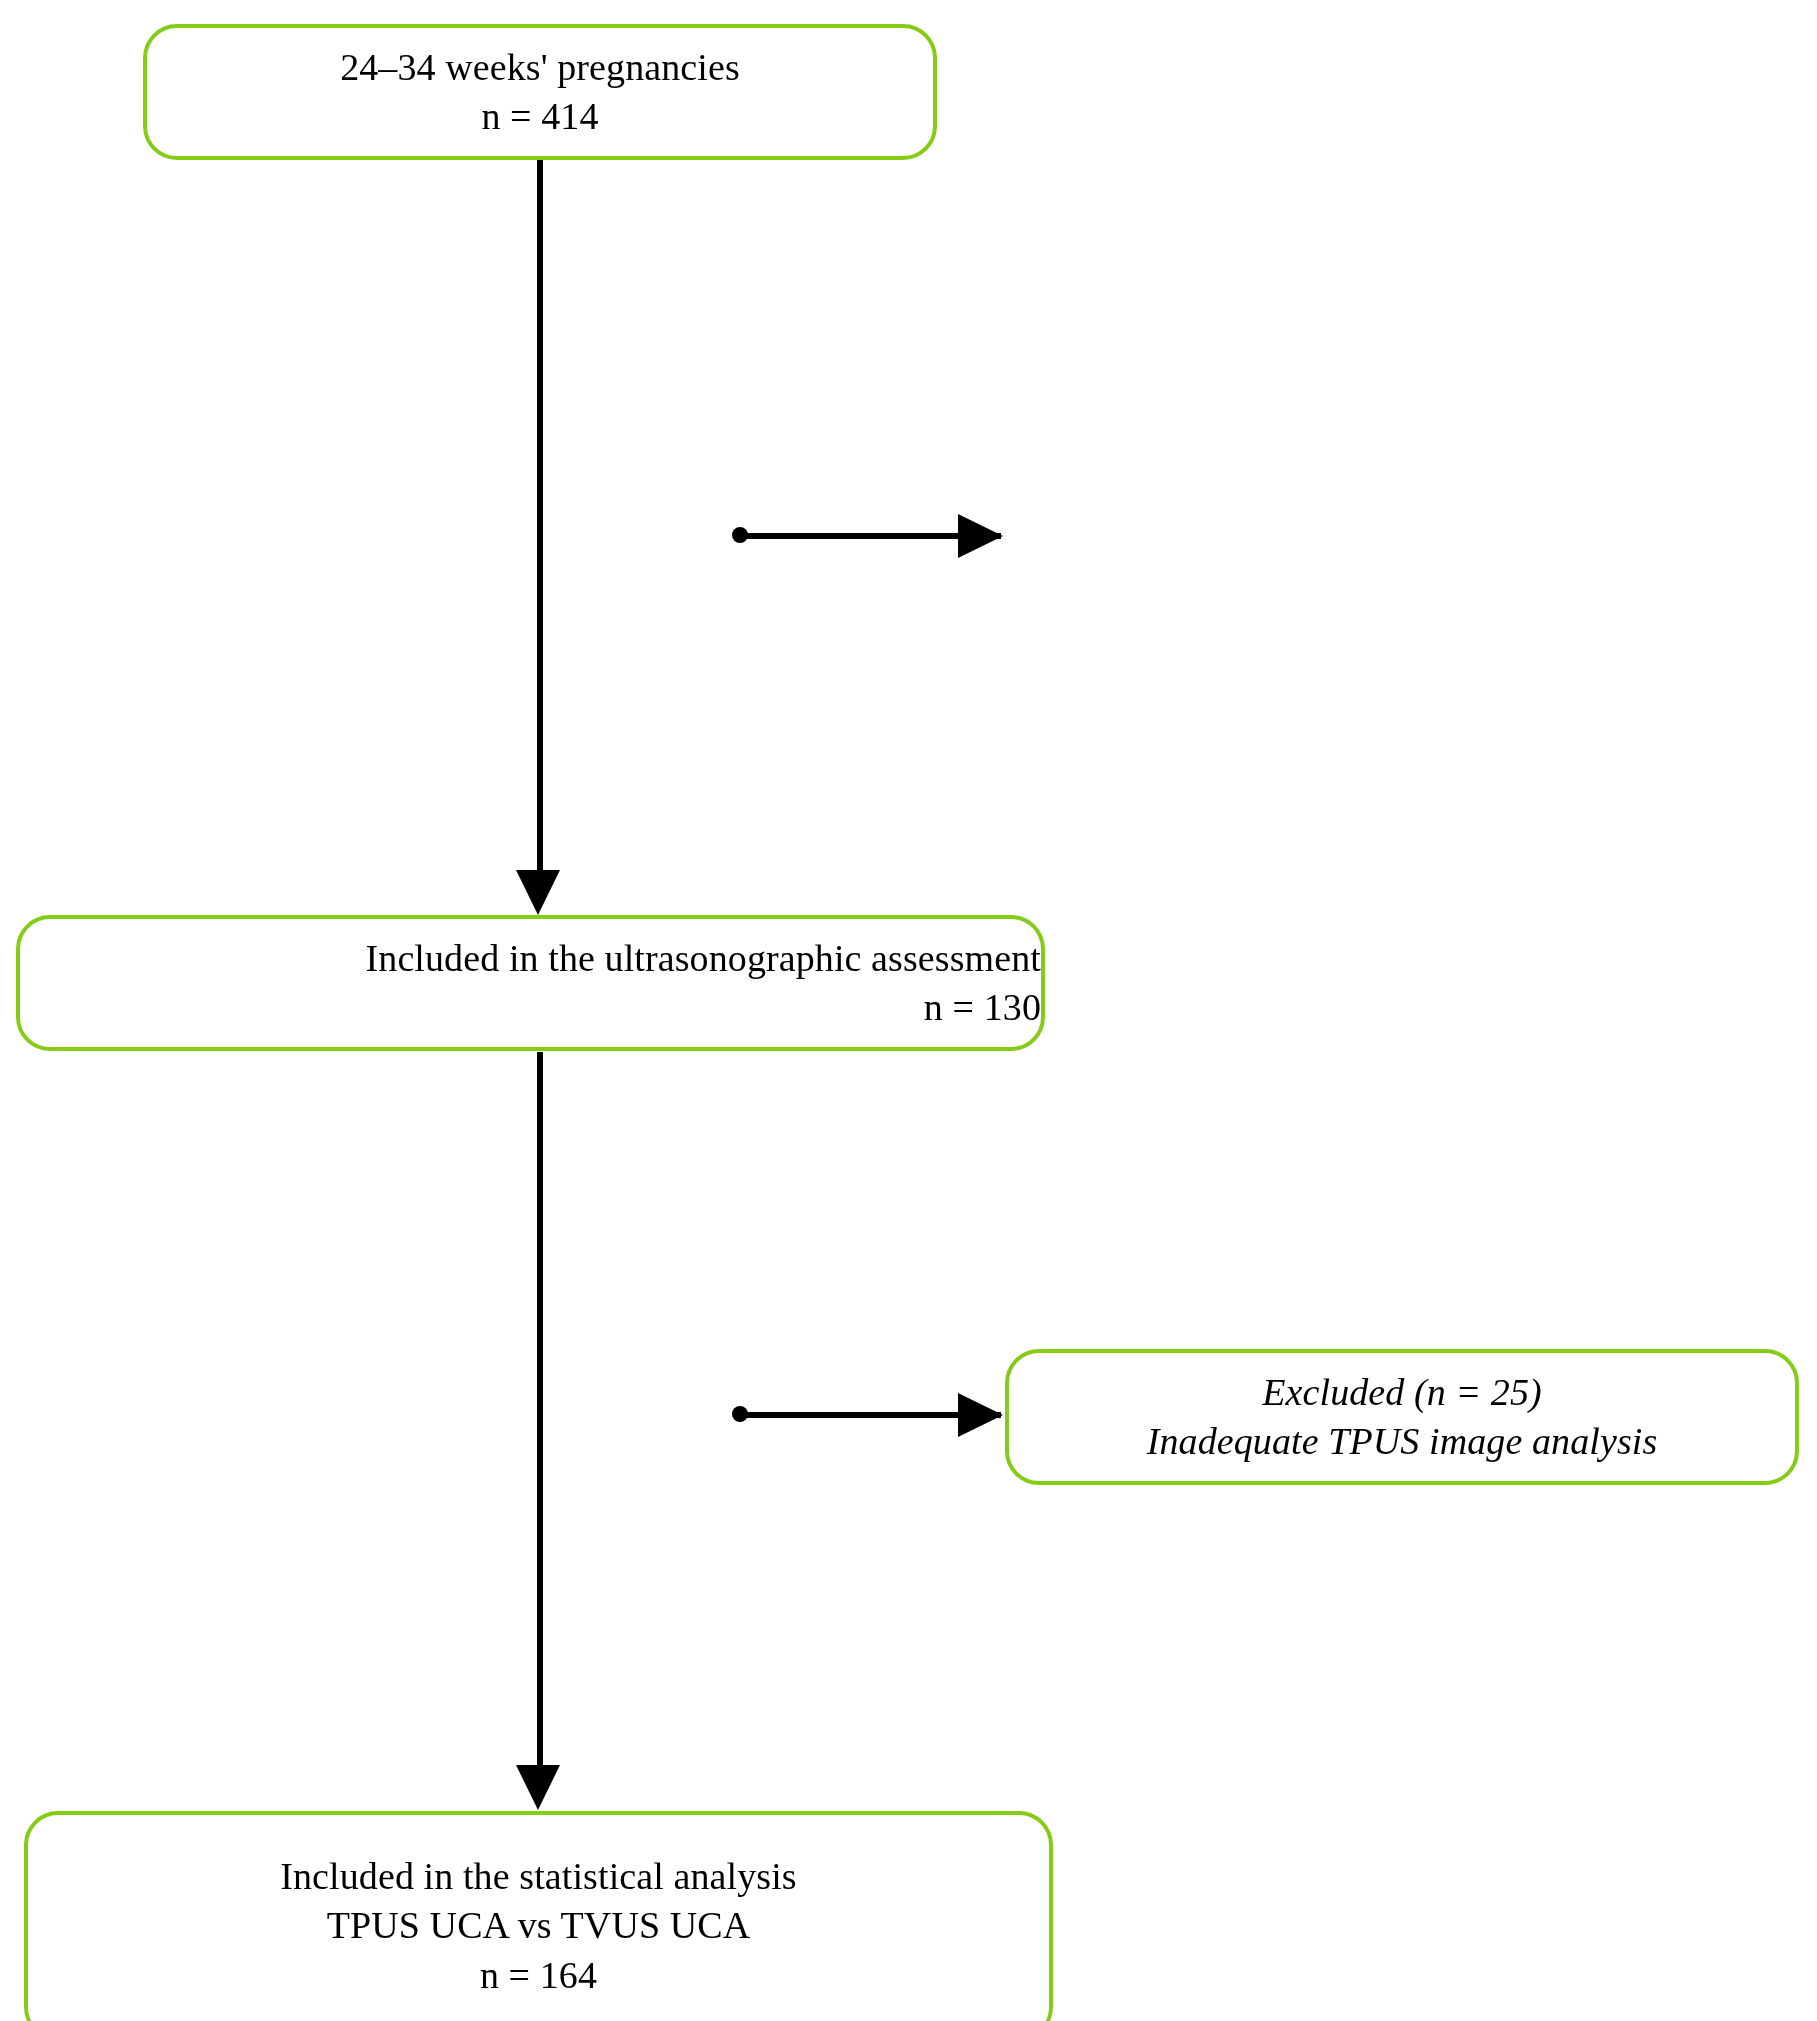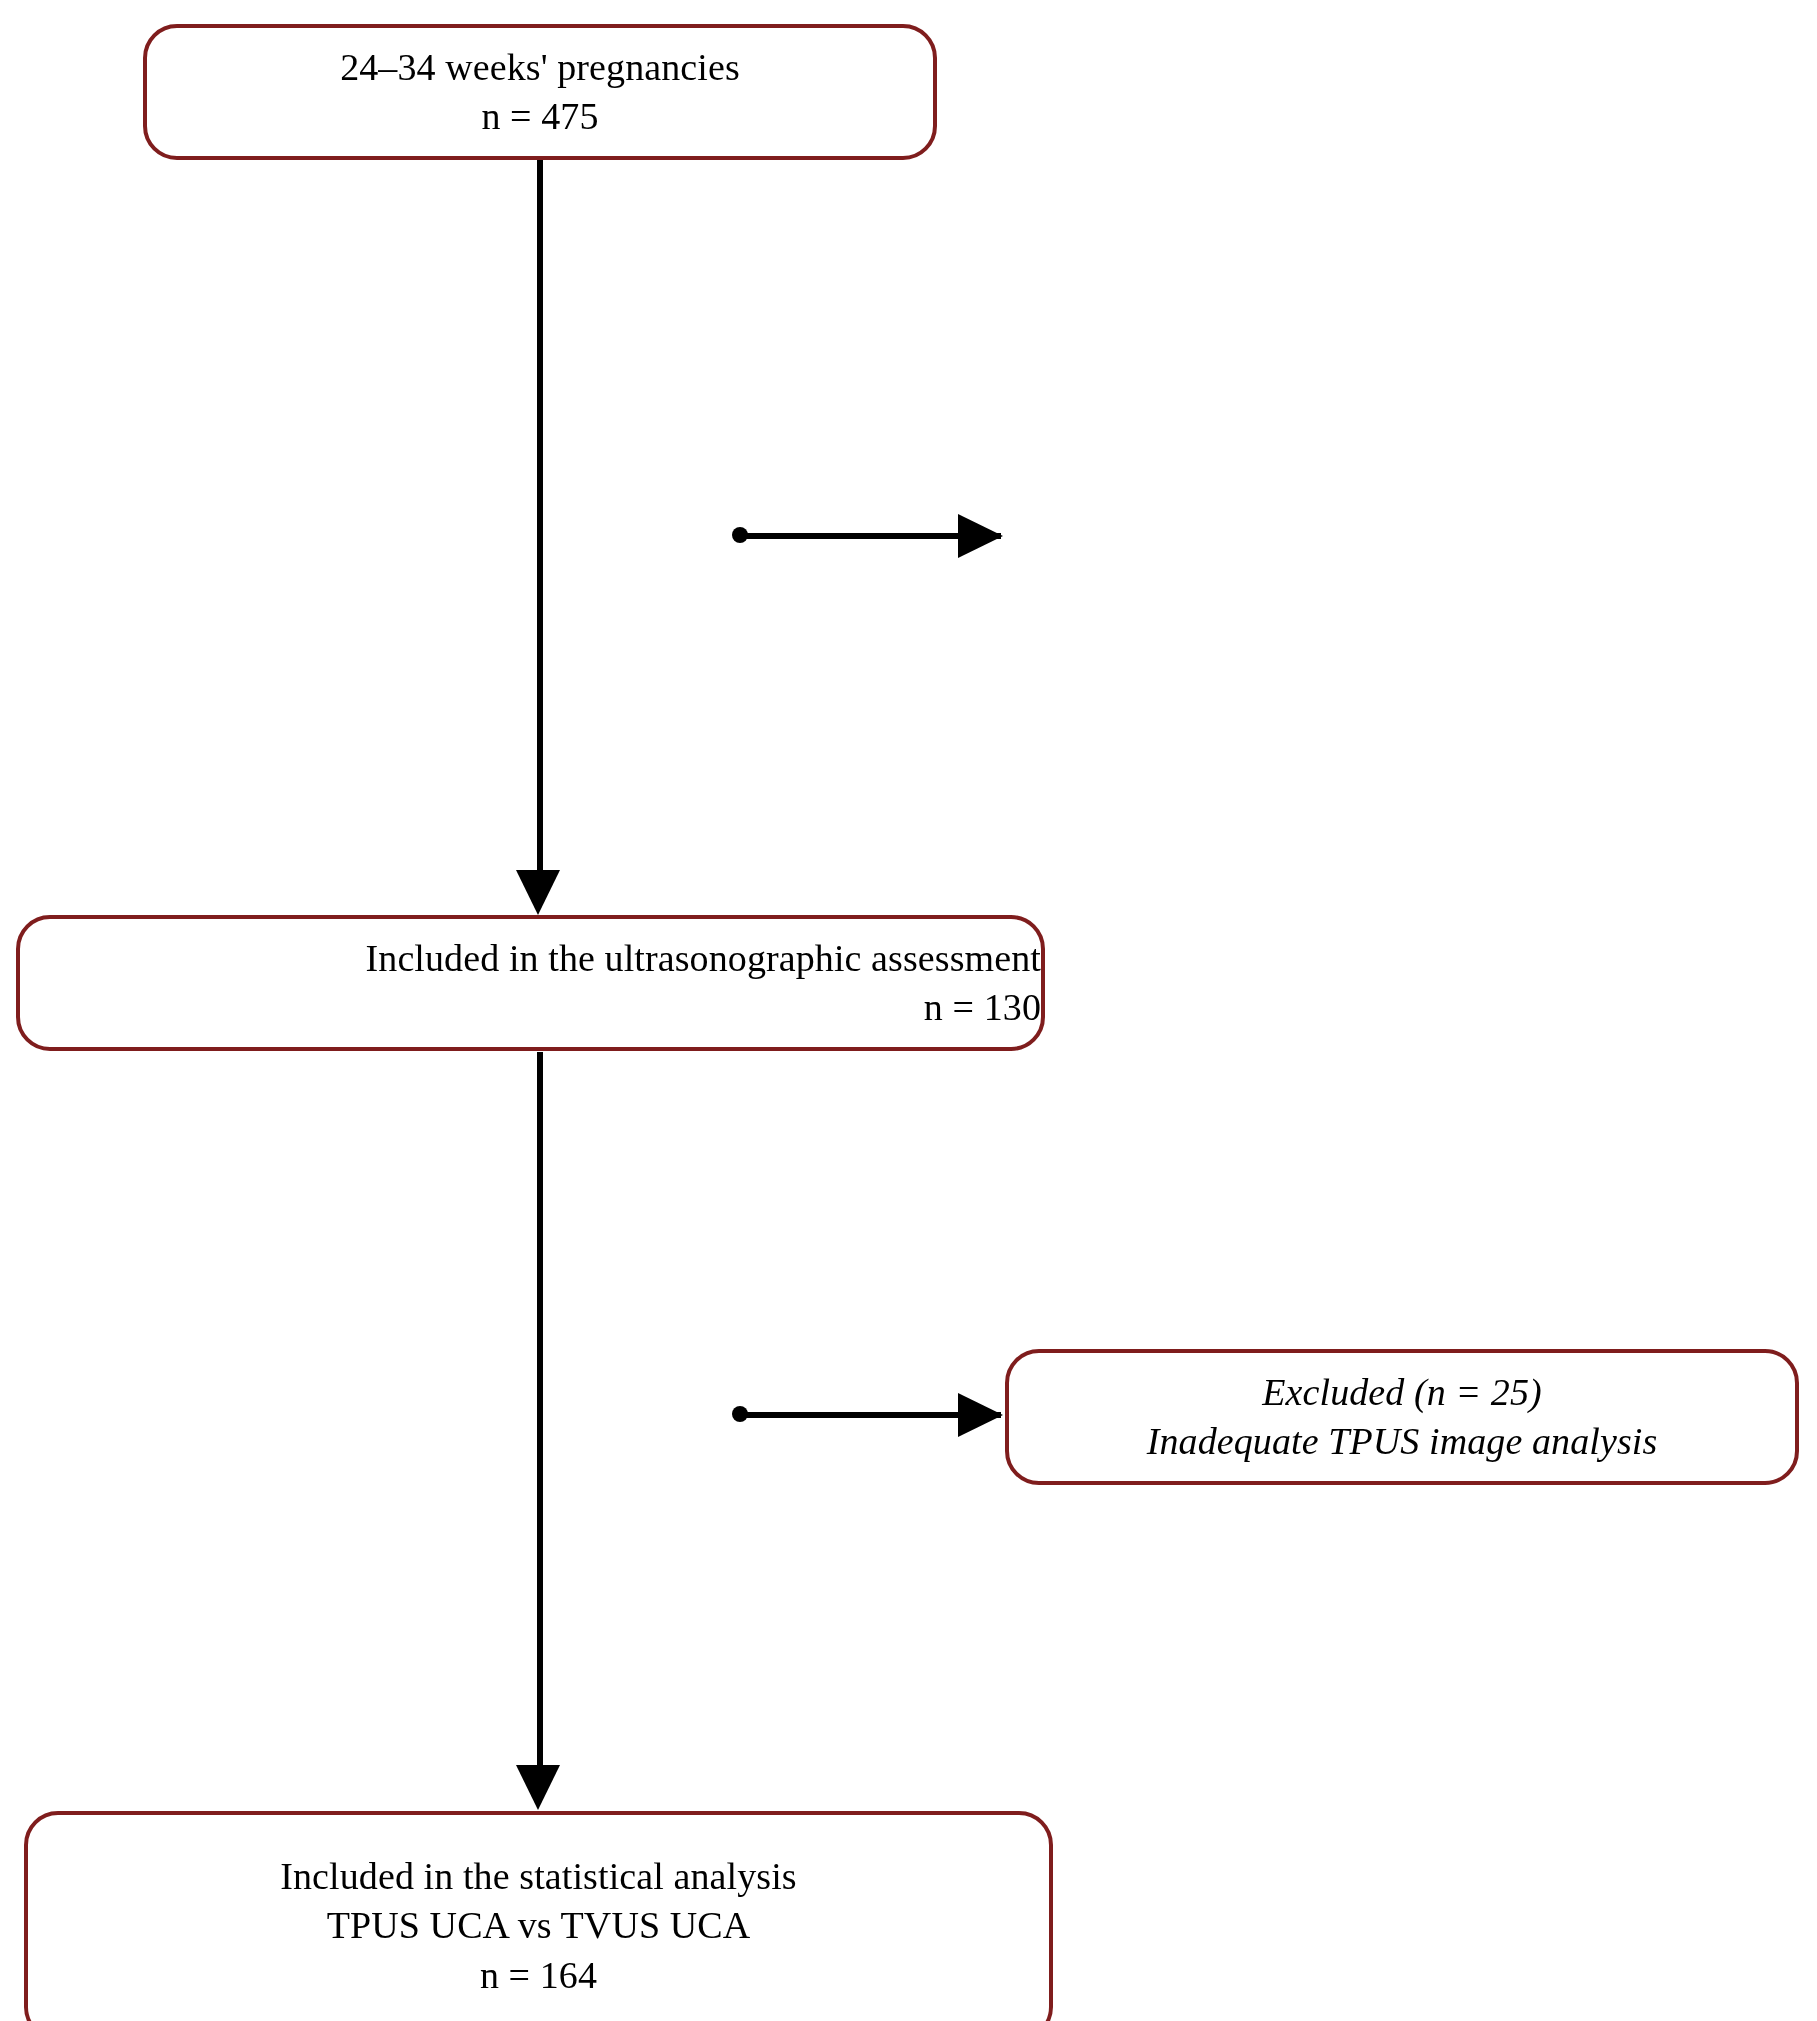--- a/index.html
+++ b/index.html
@@ -18,21 +18,21 @@
     width: 1818px;
     height: 2021px;
     background: #ffffff;
     overflow: hidden;
   }
 
   
   .node {
     position: absolute;
     box-sizing: border-box;
-    border: 4px solid #7f1d1d;
+    border: 4px solid #84cc16;
     border-radius: 34px;
     background: #ffffff;
     display: flex;
     flex-direction: column;
     align-items: center;
     justify-content: center;
     text-align: center;
     line-height: 1.30;
     font-size: 38px;
     letter-spacing: 0.1px;
@@ -103,21 +103,21 @@
   #conn-4-line   { left: 740px;  top: 1412px; width: 261px; }
   #conn-4-arrow  { left: 958px; top: 1393px; }
 </style>
 </head>
 <body>
 
 <div id="flow-root">
 
   <div class="node" id="node-eligible">
     <span class="line">24–34 weeks' pregnancies</span>
-    <span class="line">n = 475</span>
+    <span class="line">n = 414</span>
   </div>
 
   <div class="vline" id="conn-1-line"></div>
   <div class="arrow-down" id="conn-1-arrow"></div>
 
   <div class="dot" id="conn-2-dot"></div>
   <div class="hline" id="conn-2-line"></div>
   <div class="arrow-right" id="conn-2-arrow"></div>
 
 

